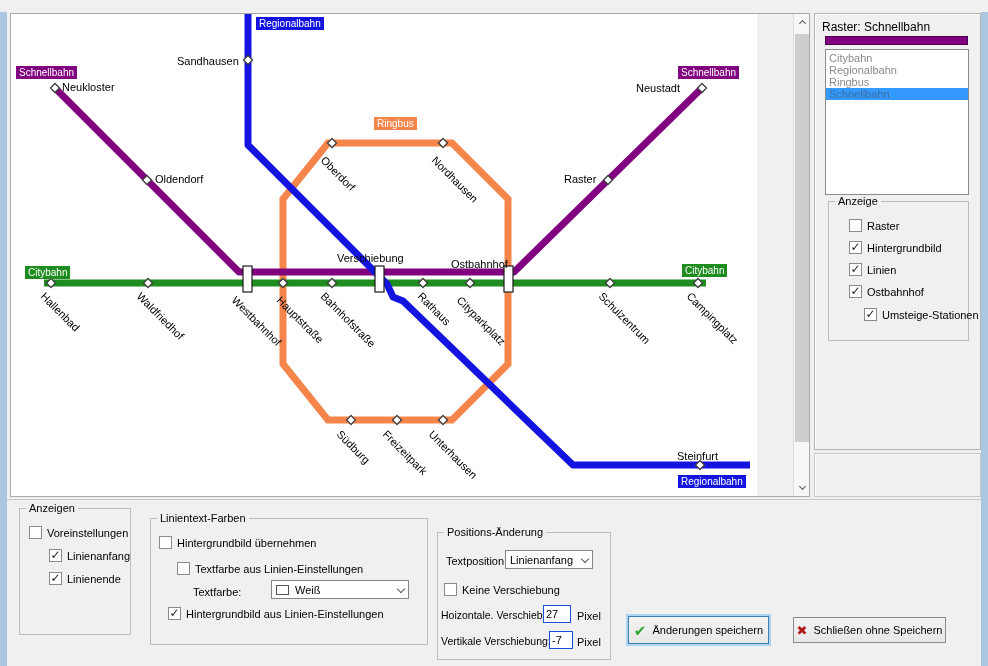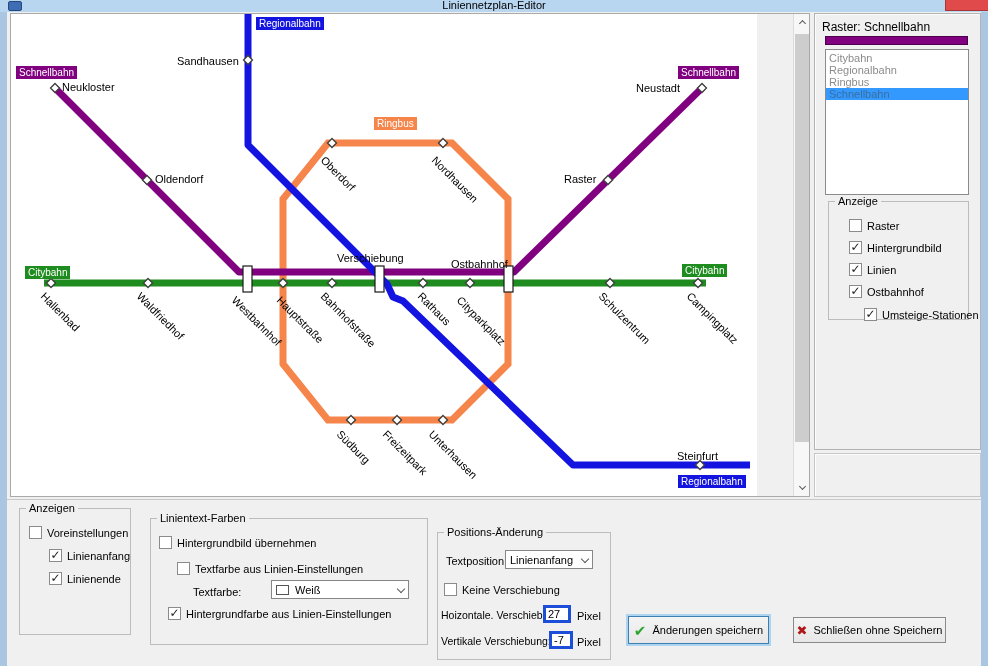--- a/index.html
+++ b/index.html
@@ -48,36 +48,31 @@
 .gb-label {position:absolute;top:-7px;left:6px;background:#f0f0f0;padding:0 3px;font-size:11px;white-space:nowrap}
 .cb {position:absolute;display:flex;align-items:center;gap:5px;font-size:11px;white-space:nowrap}
 .cbbox {width:13px;height:13px;background:#fff;border:1px solid #8b8b8b;font-size:12px;line-height:11px;font-weight:bold;color:#1a1a1a;text-align:center;flex:none}
 .flabel {position:absolute;font-size:11px;white-space:nowrap;color:#000}
 
 
 .bottom-panel {position:absolute;left:7px;top:499px;width:974px;height:167px;background:#f0f0f0;border-top:1px solid #c9c9c9}
 .dropdown {position:absolute;height:19px;background:#fff;border:1px solid #868686;display:flex;align-items:center;padding-left:4px;font-size:11px}
 .dd-arrow {position:absolute;right:4px;top:8px}
 .swatch {width:13px;height:10px;background:#fff;border:1px solid #555;margin-right:6px;flex:none}
-.tinput {position:absolute;height:18px;border:3px solid #1d4ed8;background:#fff;font-size:11px;font-family:inherit;padding:0 2px;width:28px}
+.tinput {position:absolute;height:18px;border:1px solid #1d4ed8;background:#fff;font-size:11px;font-family:inherit;padding:0 2px;width:28px}
 .btn {position:absolute;display:flex;align-items:center;justify-content:center;gap:6px;font-size:11px;color:#000;background:linear-gradient(#f4f4f4,#e7e7e7);border:1px solid #8a8a8a;cursor:default}
 .btn.focus {border:1px solid #3c7fb1;box-shadow:0 0 0 2px #add5f2}
 .icon-check {color:#2fa52f;font-size:15px;font-weight:bold;line-height:1}
 .icon-x {color:#b01818;font-size:13px;font-weight:bold;line-height:1}
 </style>
 </head>
 <body>
 
 <div class="window">
 
-  <div class="titlebar">
-    <div class="app-icon"></div>
-    <div class="title">Liniennetzplan-Editor</div>
-    <div class="close-btn"></div>
-  </div>
   <div class="border-left"></div>
   <div class="border-right"></div>
 
   <div class="canvas-panel">
     <div class="map">
       <svg width="746" height="482" viewBox="0 0 746 482">
 
         <path d="M317,129 L441,129 L497,185 L497,350 L441,406 L317,406 L272,350 L272,185 Z" fill="none" stroke="#F5854A" stroke-width="7"></path>
 
         <path d="M33,269 H695" fill="none" stroke="#1E8C1E" stroke-width="7"></path>
@@ -161,21 +156,21 @@
 
   <div class="side-panel">
     <div class="sp-title">Raster: Schnellbahn</div>
     <div class="sp-bar"></div>
     <div class="listbox">
       <div class="row">Citybahn</div>
       <div class="row">Regionalbahn</div>
       <div class="row">Ringbus</div>
       <div class="row sel">Schnellbahn</div>
     </div>
-    <div class="groupbox" style="left:13px;top:187px;width:141px;height:119px">
+    <div class="groupbox" style="left:13px;top:187px;width:141px;height:140px">
       <div class="gb-label">Anzeige</div>
       <div class="cb" style="left:20px;top:17px">
         <span class="cbbox"></span>
         <span>Raster</span>
       </div>
       <div class="cb" style="left:20px;top:39px">
         <span class="cbbox">✓</span>
         <span>Hintergrundbild</span>
       </div>
       <div class="cb" style="left:20px;top:61px">
@@ -223,21 +218,21 @@
         <span>Textfarbe aus Linien-Einstellungen</span>
       </div>
       <div class="flabel" style="left:42px;top:67px">Textfarbe:</div>
       <div class="dropdown" style="left:120px;top:61px;width:138px">
         <span class="swatch"></span>
         <span>Weiß</span>
         <span class="dd-arrow chev dd"></span>
       </div>
       <div class="cb" style="left:17px;top:88px">
         <span class="cbbox">✓</span>
-        <span>Hintergrundfarbe aus Linien-Einstellungen</span>
+        <span>Hintergrundbild aus Linien-Einstellungen</span>
       </div>
     </div>
 
     <div class="groupbox" style="left:430px;top:32px;width:174px;height:128px">
       <div class="gb-label">Positions-Änderung</div>
       <div class="flabel" style="left:8px;top:22px">Textposition:</div>
       <div class="dropdown" style="left:67px;top:17px;width:88px">
         <span>Linienanfang</span>
         <span class="dd-arrow chev dd"></span>
       </div>

